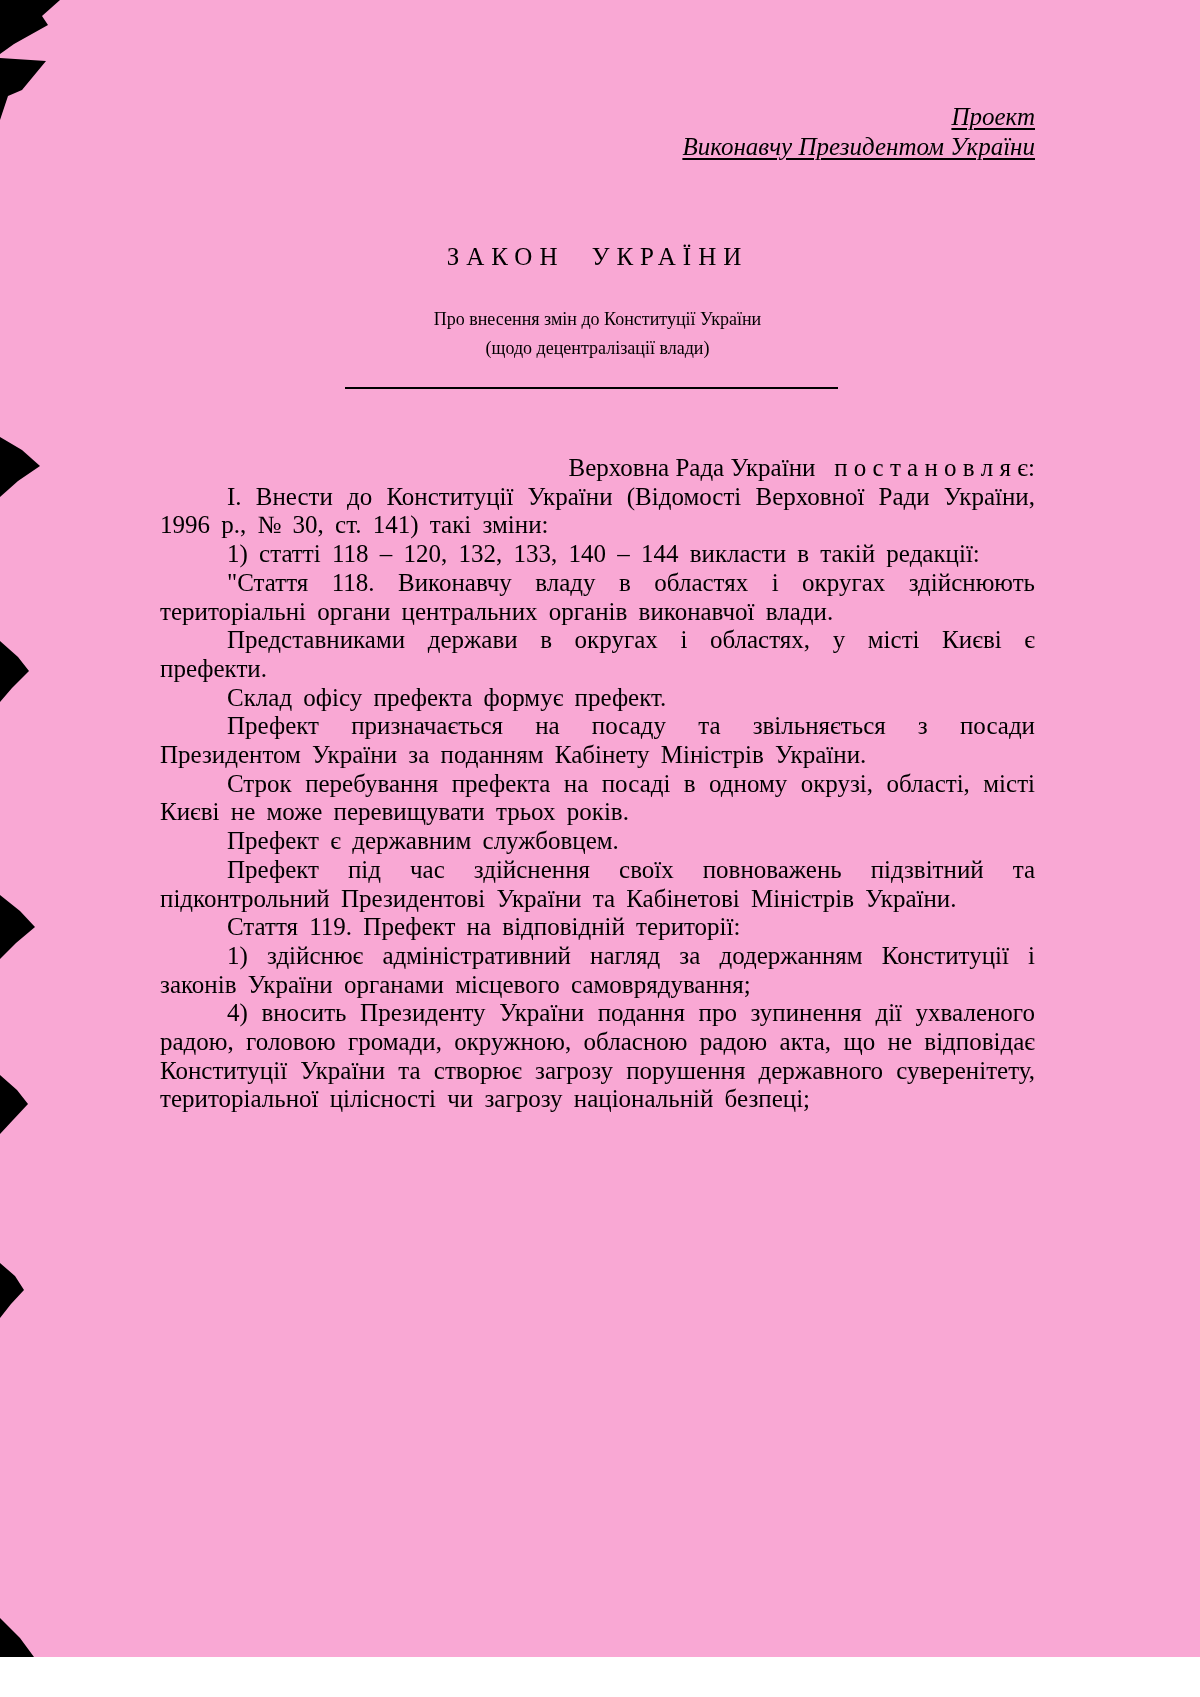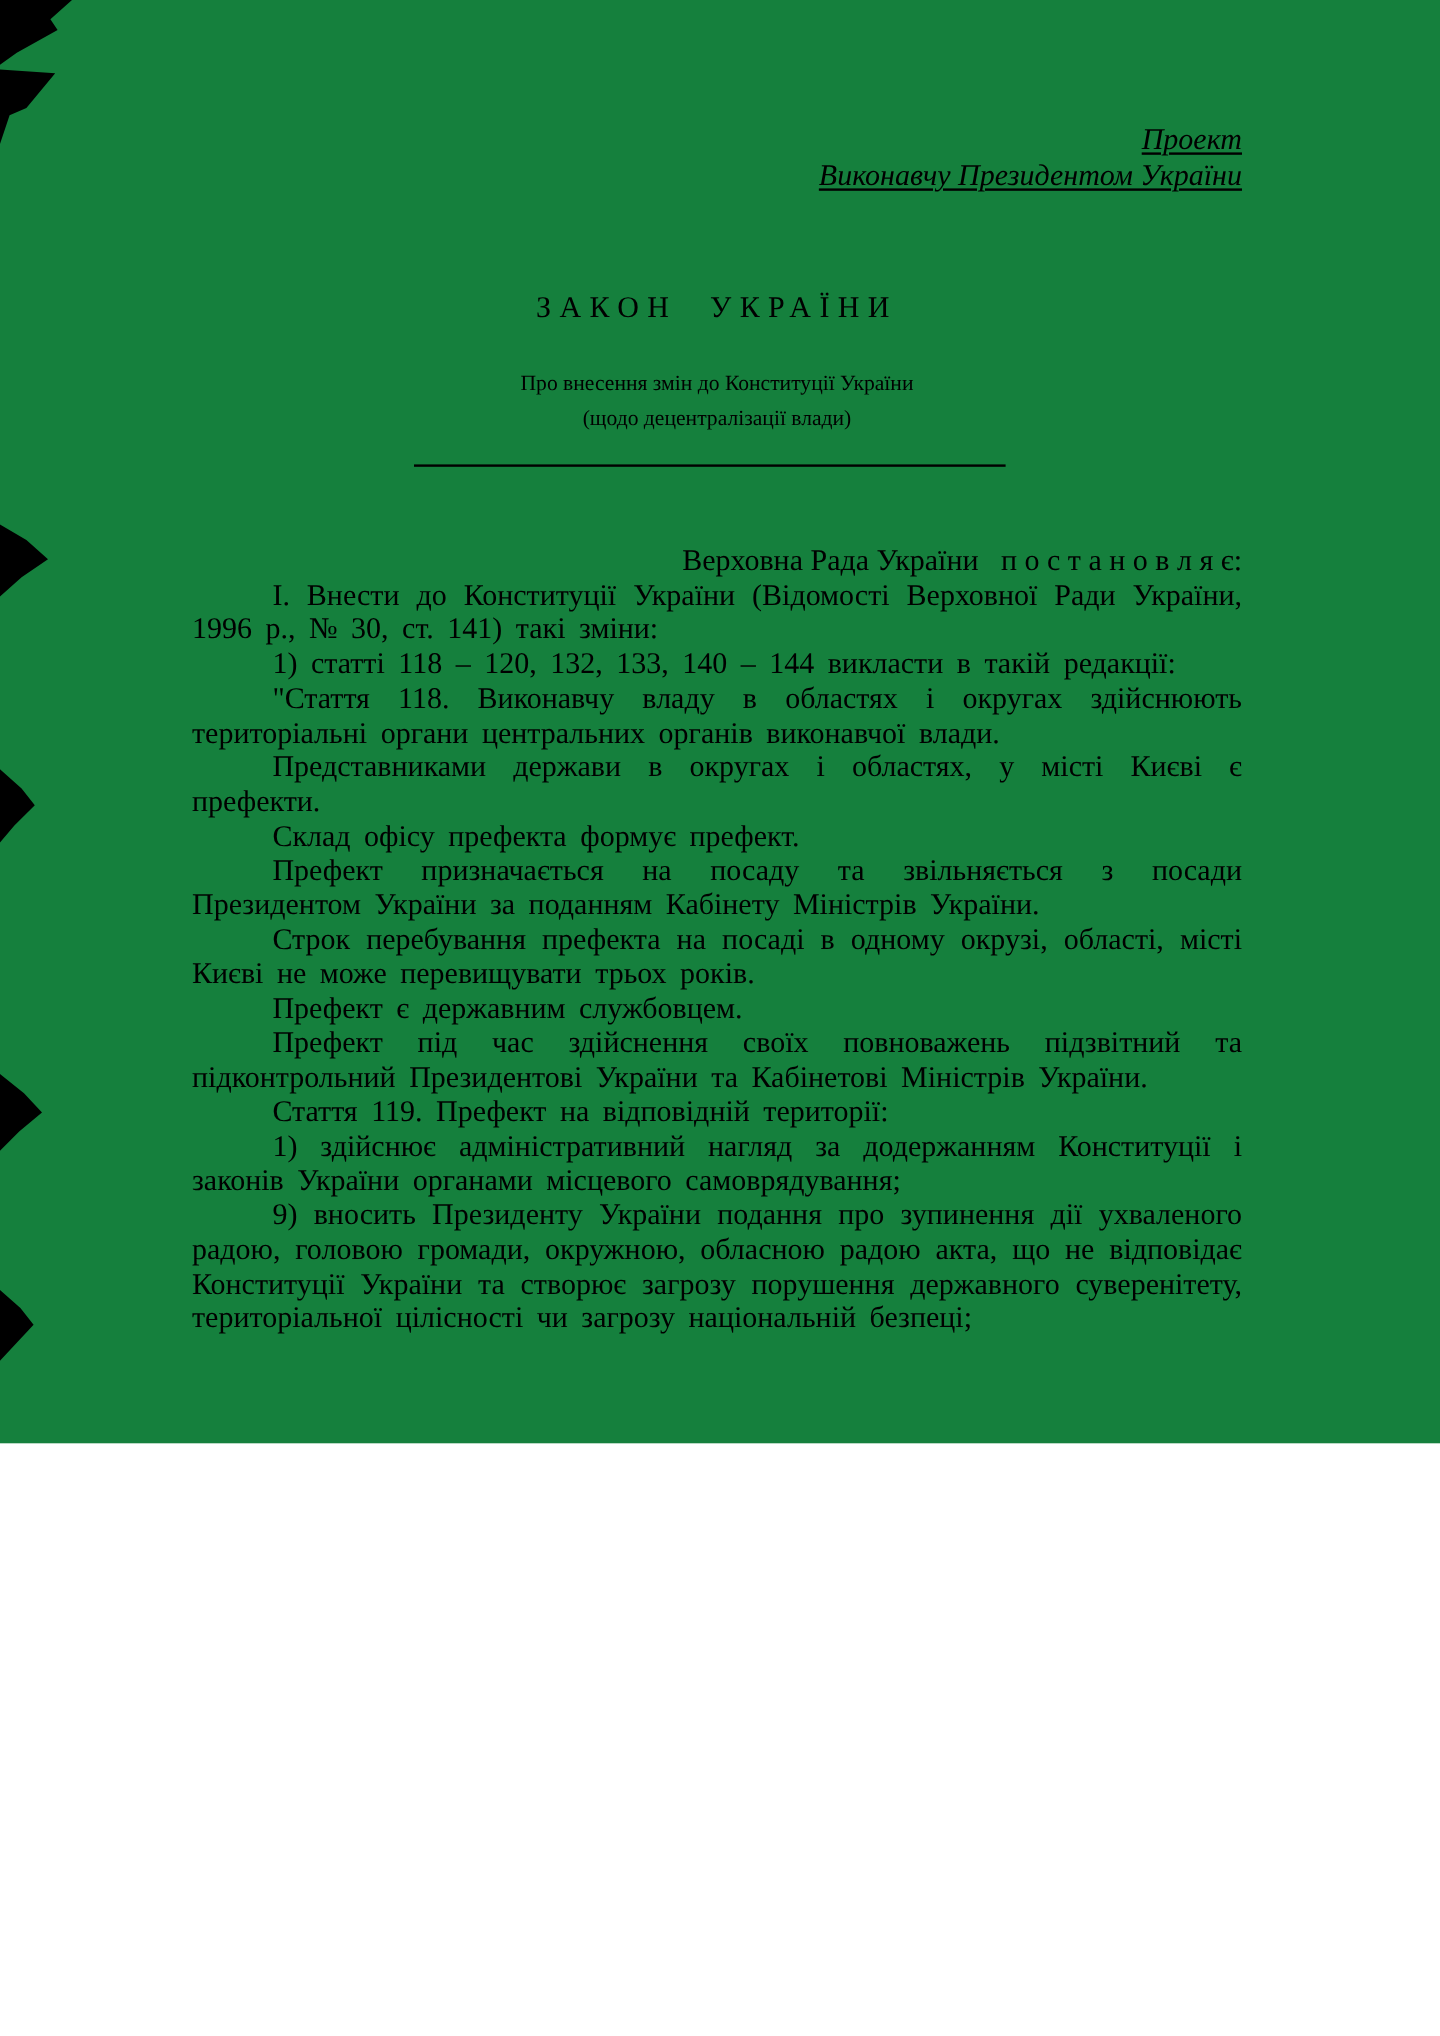--- a/index.html
+++ b/index.html
@@ -4,22 +4,22 @@
 <title>Проект Закону України</title>
 <style>
   html, body {
     margin: 0;
     padding: 0;
     background: #ffffff;
   }
   .page {
     position: relative;
     width: 1200px;
-    height: 1203px;
-    background: #15803d;
+    height: 1657px;
+    background: #f9a8d4;
     color: #000000;
     font-family: "Liberation Serif", "DejaVu Serif", serif;
     overflow: hidden;
   }
   .artifacts {
     position: absolute;
     left: 0;
     top: 0;
     width: 70px;
     height: 1697px;
@@ -126,16 +126,16 @@
     <p class="body mt-20">"Стаття 118. Виконавчу владу в областях і округах здійснюють територіальні органи центральних органів виконавчої влади.</p>
     <p class="body">Представниками держави в округах і областях, у місті Києві є префекти.</p>
     <p class="body">Склад офісу префекта формує префект.</p>
     <p class="body">Префект призначається на посаду та звільняється з посади Президентом України за поданням Кабінету Міністрів України.</p>
     <p class="body">Строк перебування префекта на посаді в одному окрузі, області, місті Києві не може перевищувати трьох років.</p>
     <p class="body">Префект є державним службовцем.</p>
     <p class="body">Префект під час здійснення своїх повноважень підзвітний та підконтрольний Президентові України та Кабінетові Міністрів України.</p>
 
     <p class="body mt-28">Стаття 119. Префект на відповідній території:</p>
     <p class="body">1) здійснює адміністративний нагляд за додержанням Конституції і законів України органами місцевого самоврядування;</p>
-    <p class="body">9) вносить Президенту України подання про зупинення дії ухваленого радою, головою громади, окружною, обласною радою акта, що не відповідає Конституції України та створює загрозу порушення державного суверенітету, територіальної цілісності чи загрозу національній безпеці;</p>
+    <p class="body">4) вносить Президенту України подання про зупинення дії ухваленого радою, головою громади, окружною, обласною радою акта, що не відповідає Конституції України та створює загрозу порушення державного суверенітету, територіальної цілісності чи загрозу національній безпеці;</p>
 
   </div>
 </div>
 
 </body></html>

